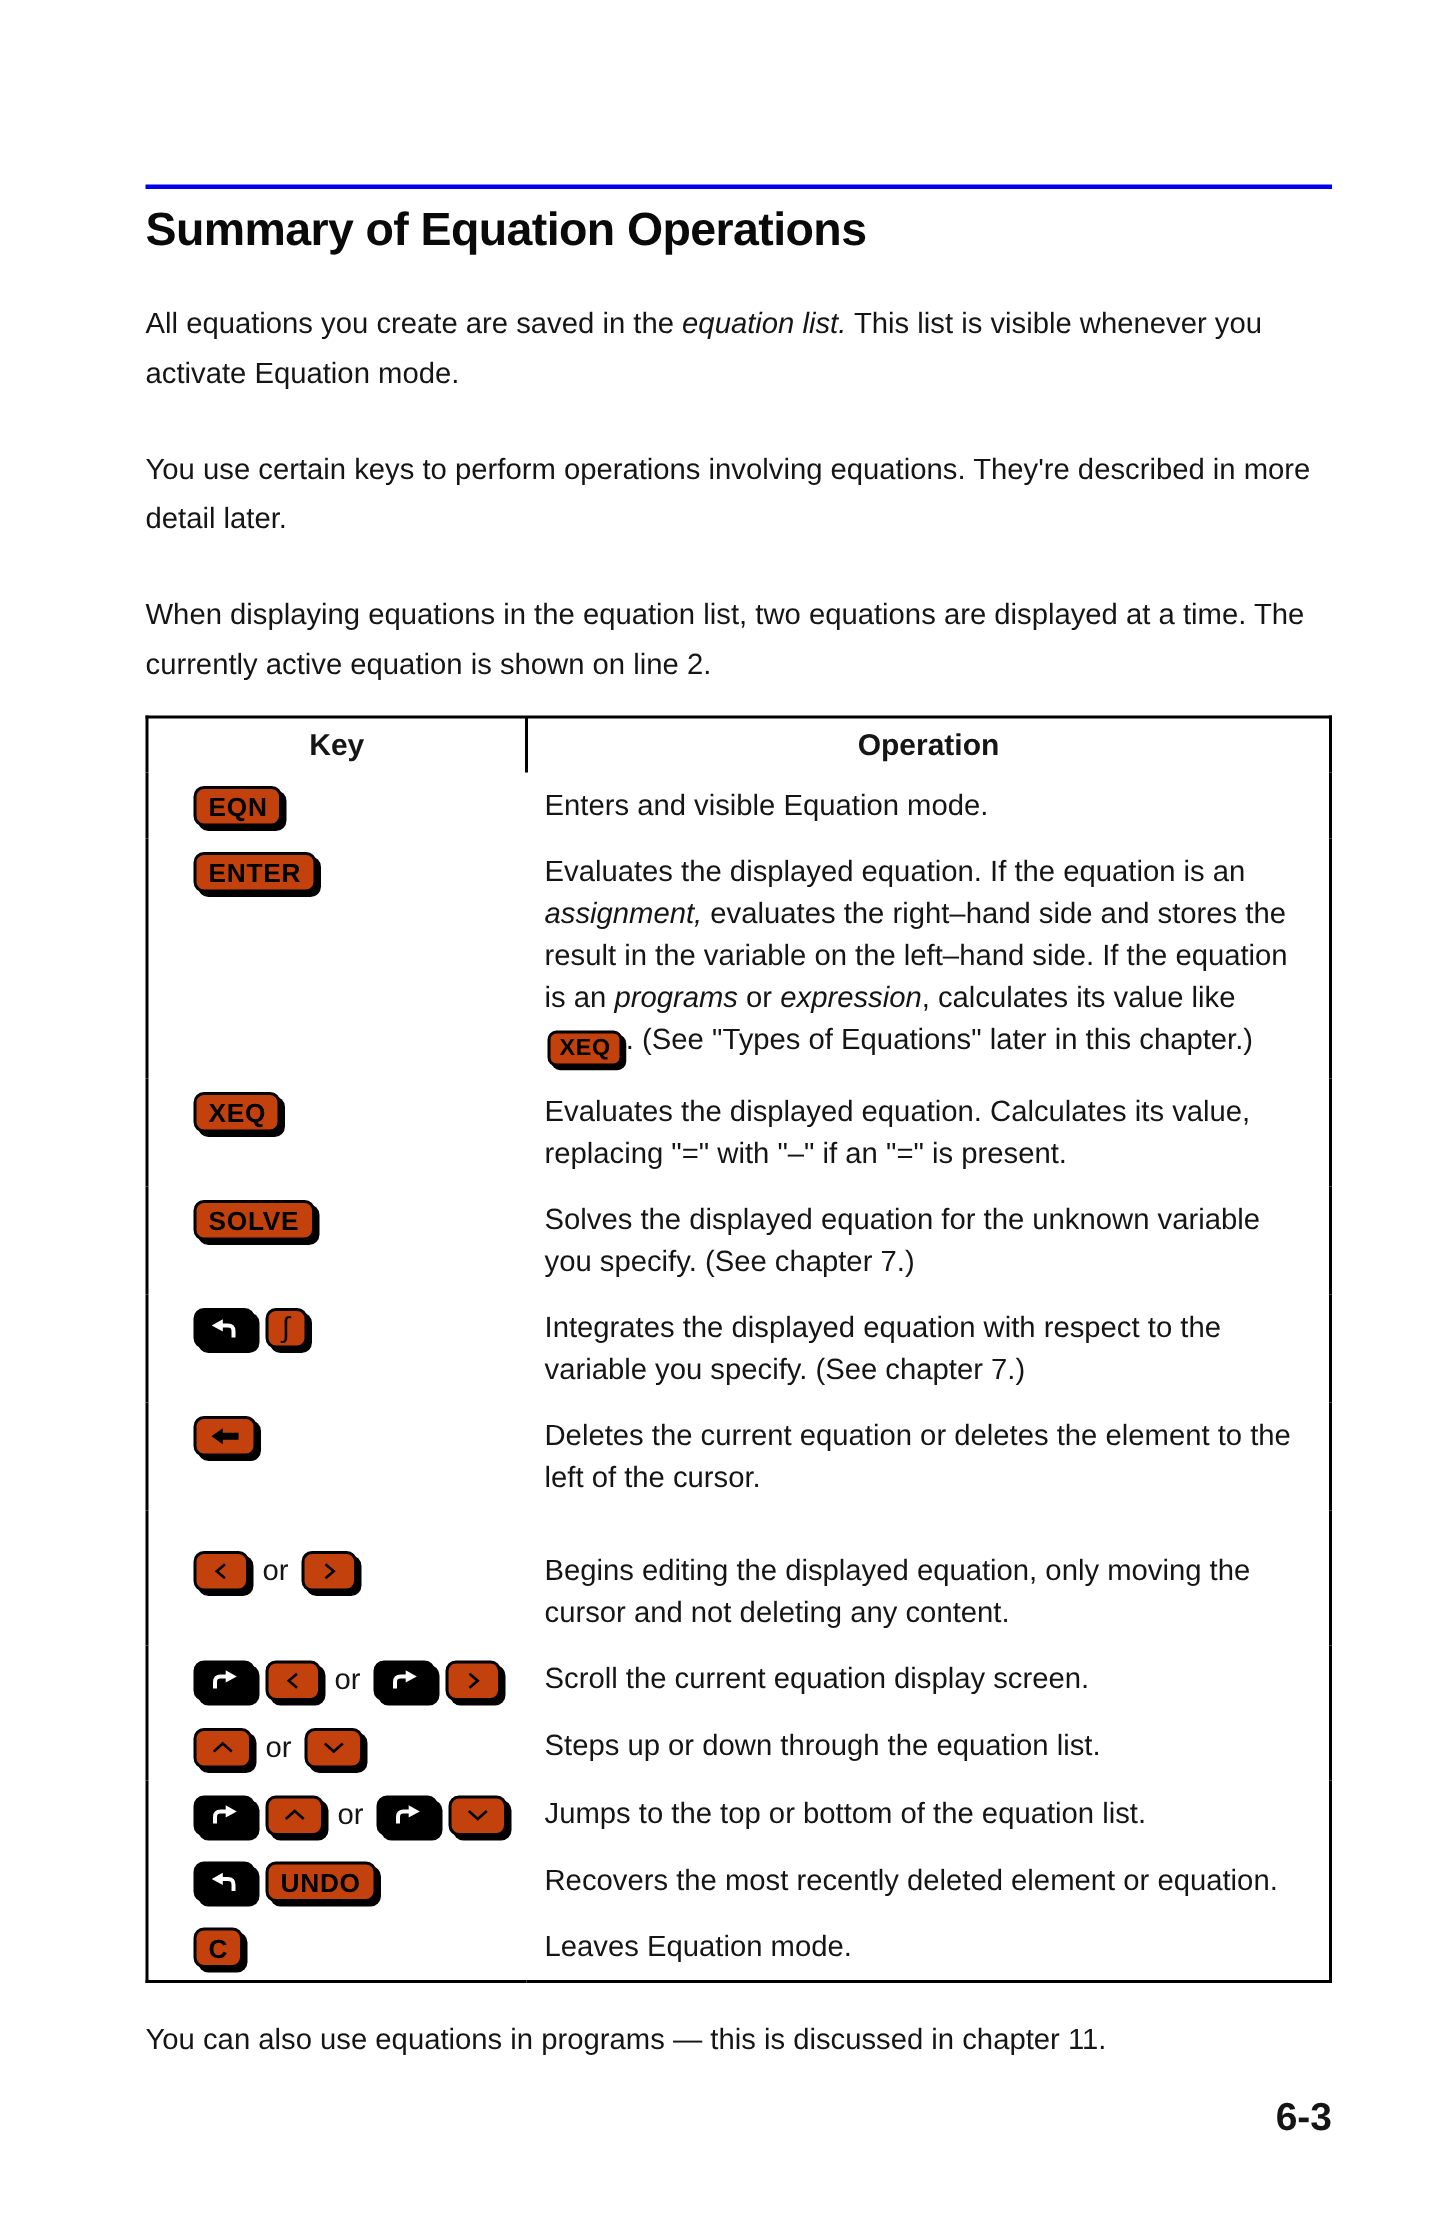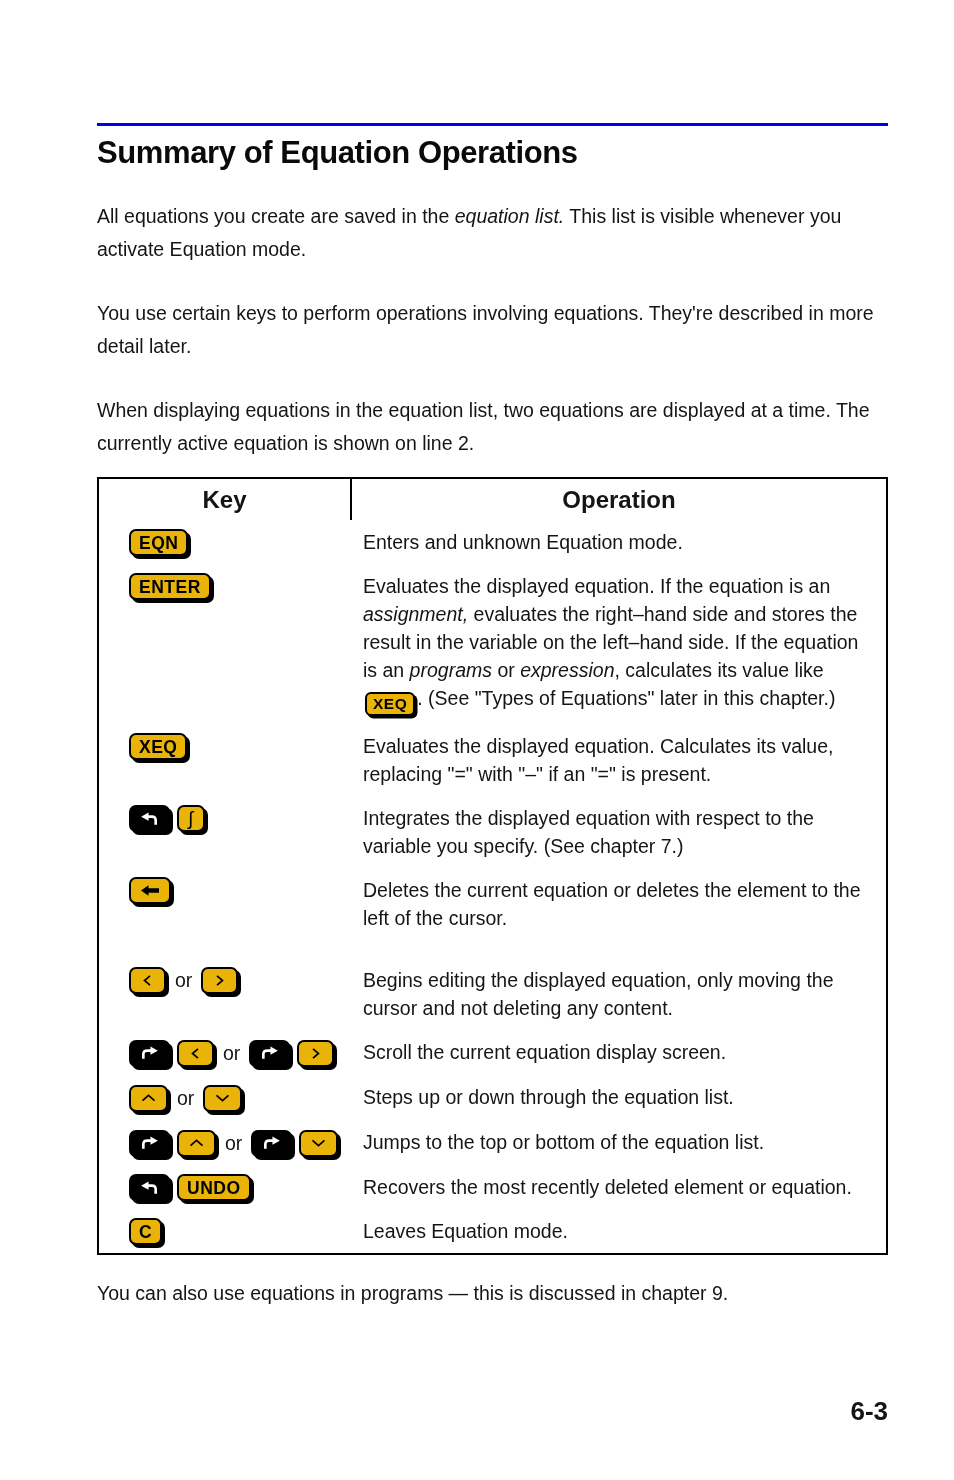--- a/index.html
+++ b/index.html
@@ -9,30 +9,30 @@
   .top-rule{margin-top:123px;height:3px;background:#0000ee;border:none;}
   h1.page-title{margin:9px 0 0 0;font-size:31px;font-weight:bold;letter-spacing:-0.4px;color:#0a0a0a;}
   p.intro{margin:31px 0 0 0;font-size:19.5px;line-height:33px;}
   p.intro:first-of-type{margin-top:29px;}
   em{}
 
   table.ops{margin-top:17px;width:791px;border-collapse:collapse;table-layout:fixed;}
   table.ops th,table.ops td{border:0;}
   table.ops{border:2px solid #000;}
   col.c-key{width:253px;}
-  thead th{font-size:24px;font-weight:bold;text-align:center;padding:7px 4px 6px 4px;border-bottom:2px solid #000;}
+  thead th{font-size:20px;font-weight:bold;text-align:center;padding:7px 4px 6px 4px;border-bottom:2px solid #000;}
   thead th.h-key{border-right:2px solid #000;}
   tbody td{vertical-align:top;font-size:19.5px;line-height:28px;}
   td.key-cell{padding:9px 8px 8px 30px;border-right:2px solid #000;}
   td.op-cell{padding:8px 14px 8px 12px;}
   tr.gap td{padding-top:26px;}
 
   .keyrow{display:flex;align-items:center;flex-wrap:wrap;gap:7px;row-gap:10px;}
   .key{display:inline-flex;align-items:center;justify-content:center;
-       height:27px;min-width:18px;padding:0 8px;background:#eab308;
+       height:27px;min-width:18px;padding:0 8px;background:#c2410c;
        border:2px solid #000;border-radius:7px;box-shadow:3px 3px 0 0 #000;
        font-size:17.5px;font-weight:bold;letter-spacing:0.5px;color:#000;box-sizing:border-box;}
   .key.dark{background:#000;color:#fff;min-width:34px;}
   .key.glyph{font-size:18px;font-weight:bold;padding:0 9px;}
   .key.inline{height:24px;font-size:15.5px;padding:0 6px;border-radius:6px;box-shadow:2.5px 2.5px 0 0 #000;
        vertical-align:-4px;margin:0 2px;}
   .or-word{font-size:19.5px;padding:0 2px;}
   .key svg{display:block;}
 
   p.closing{margin:22px 0 0 0;font-size:19.5px;line-height:33px;}
@@ -65,37 +65,45 @@
           <th class="h-op">Operation</th>
         </tr>
       </thead>
       <tbody id="rows-container">
           <tr>
             <td class="key-cell">
               <span class="keyrow">
                 <span class="key">EQN</span>
               </span>
             </td>
-            <td class="op-cell">Enters and unknown Equation mode.</td>
+            <td class="op-cell">Enters and visible Equation mode.</td>
           </tr>
           <tr>
             <td class="key-cell">
               <span class="keyrow">
                 <span class="key">ENTER</span>
               </span>
             </td>
             <td class="op-cell">Evaluates the displayed equation. If the equation is an <em>assignment,</em> evaluates the right–hand side and stores the result in the variable on the left–hand side. If the equation is an <em>programs</em> or <em>expression</em>, calculates its value like <span class="key inline">XEQ</span>. (See "Types of Equations" later in this chapter.)</td>
           </tr>
           <tr>
             <td class="key-cell">
               <span class="keyrow">
                 <span class="key">XEQ</span>
               </span>
             </td>
             <td class="op-cell">Evaluates the displayed equation. Calculates its value, replacing "=" with "–" if an "=" is present.</td>
+          </tr>
+          <tr>
+            <td class="key-cell">
+              <span class="keyrow">
+                <span class="key">SOLVE</span>
+              </span>
+            </td>
+            <td class="op-cell">Solves the displayed equation for the unknown variable you specify. (See chapter 7.)</td>
           </tr>
           <tr>
             <td class="key-cell">
               <span class="keyrow">
                 <span class="key glyph dark">
                   <svg width="19" height="14" viewBox="0 0 20 14">
                     <path d="M16.5 13 L16.5 8.5 Q16.5 4.5 12.5 4.5 L8.5 4.5" fill="none" stroke="#fff" stroke-width="2.8"></path>
                     <polygon points="9,0.2 9,8.8 1.2,4.5" fill="#fff"></polygon>
                   </svg>
                 </span>
@@ -232,19 +240,19 @@
             <td class="key-cell">
               <span class="keyrow">
                 <span class="key">C</span>
               </span>
             </td>
             <td class="op-cell">Leaves Equation mode.</td>
           </tr>
         </tbody>
     </table>
 
-    <p class="closing">You can also use equations in programs — this is discussed in chapter 9.</p>
+    <p class="closing">You can also use equations in programs — this is discussed in chapter 11.</p>
   </div>
 
   <div class="footer">
     <span class="pageno">6-3</span>
   </div>
 </div>
 
 </body></html>

